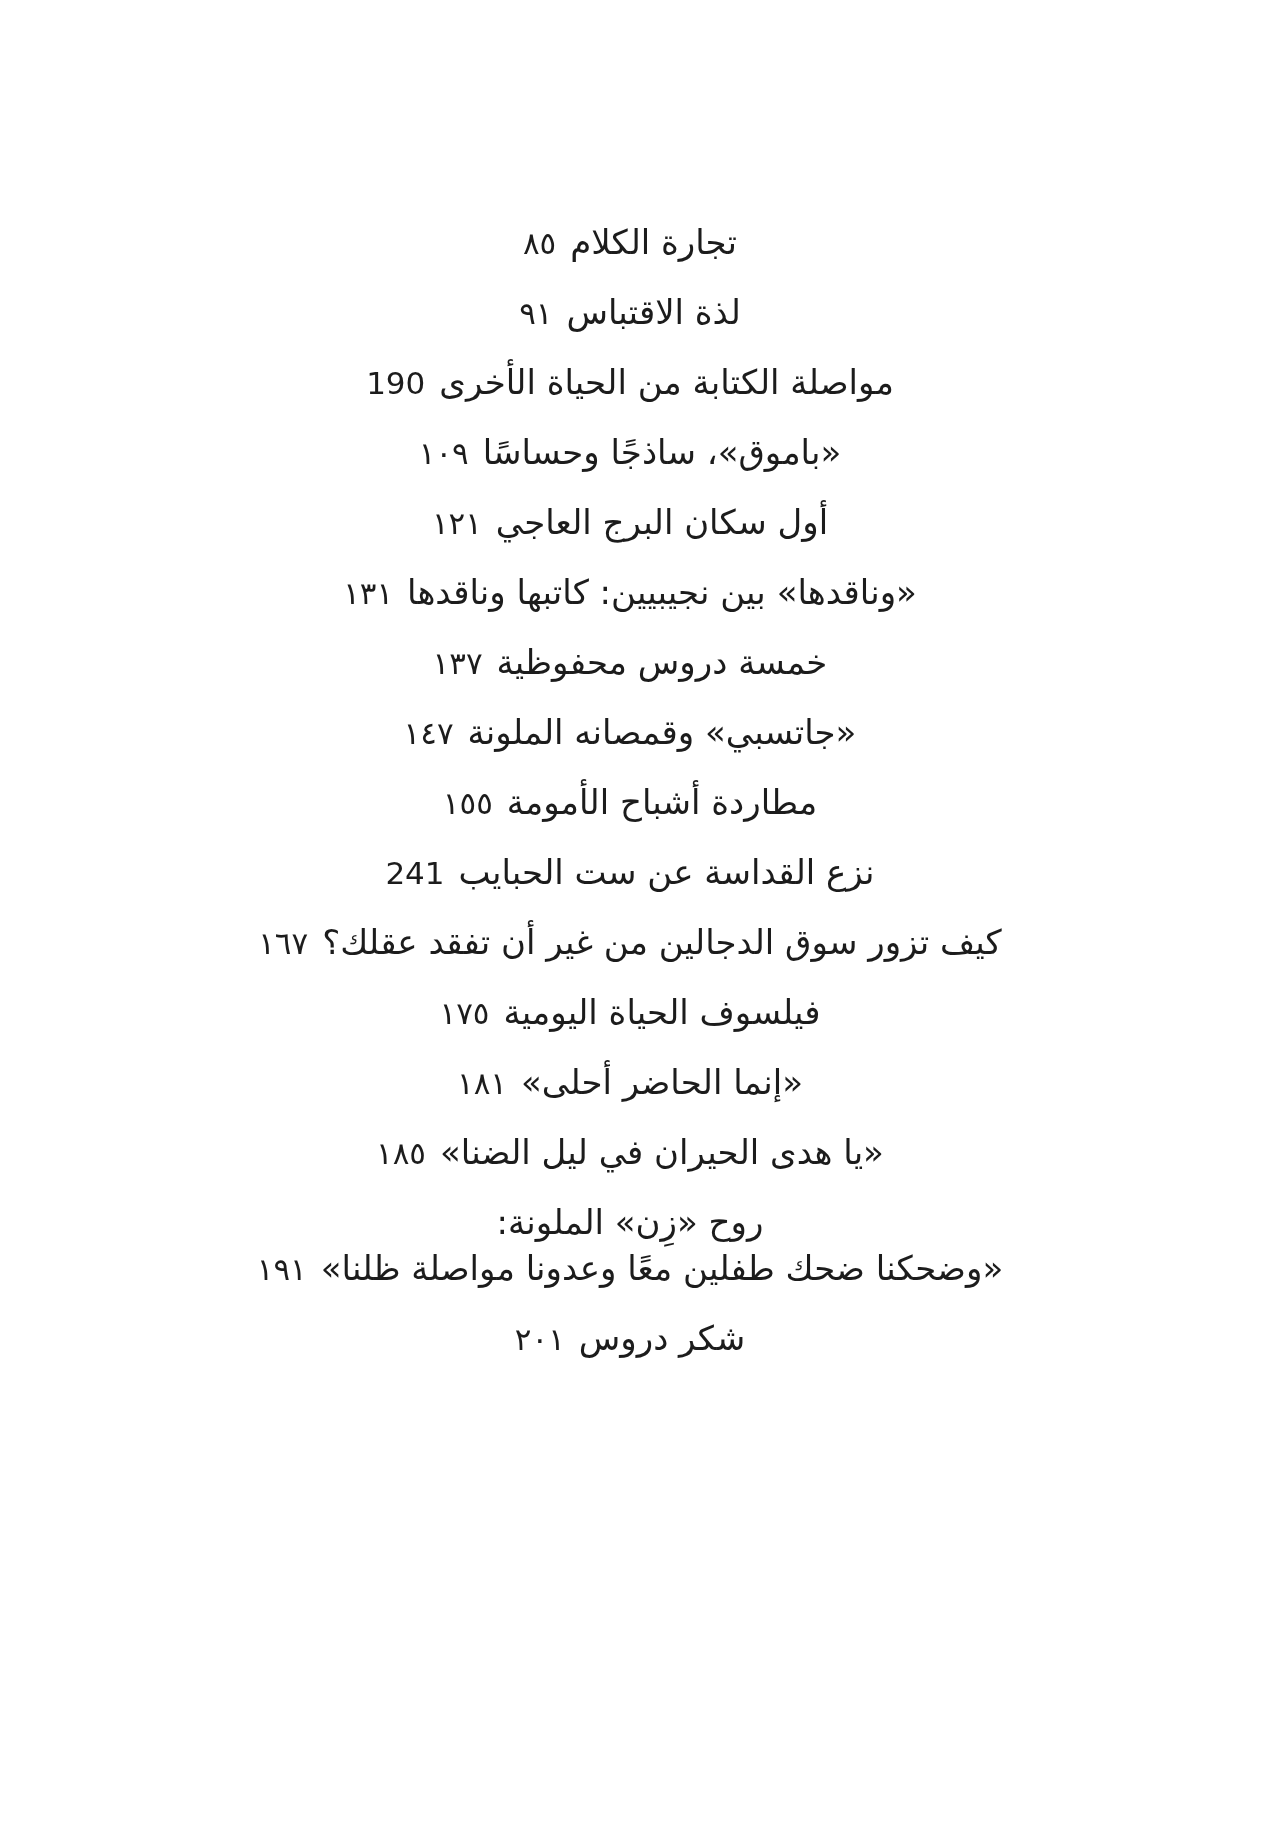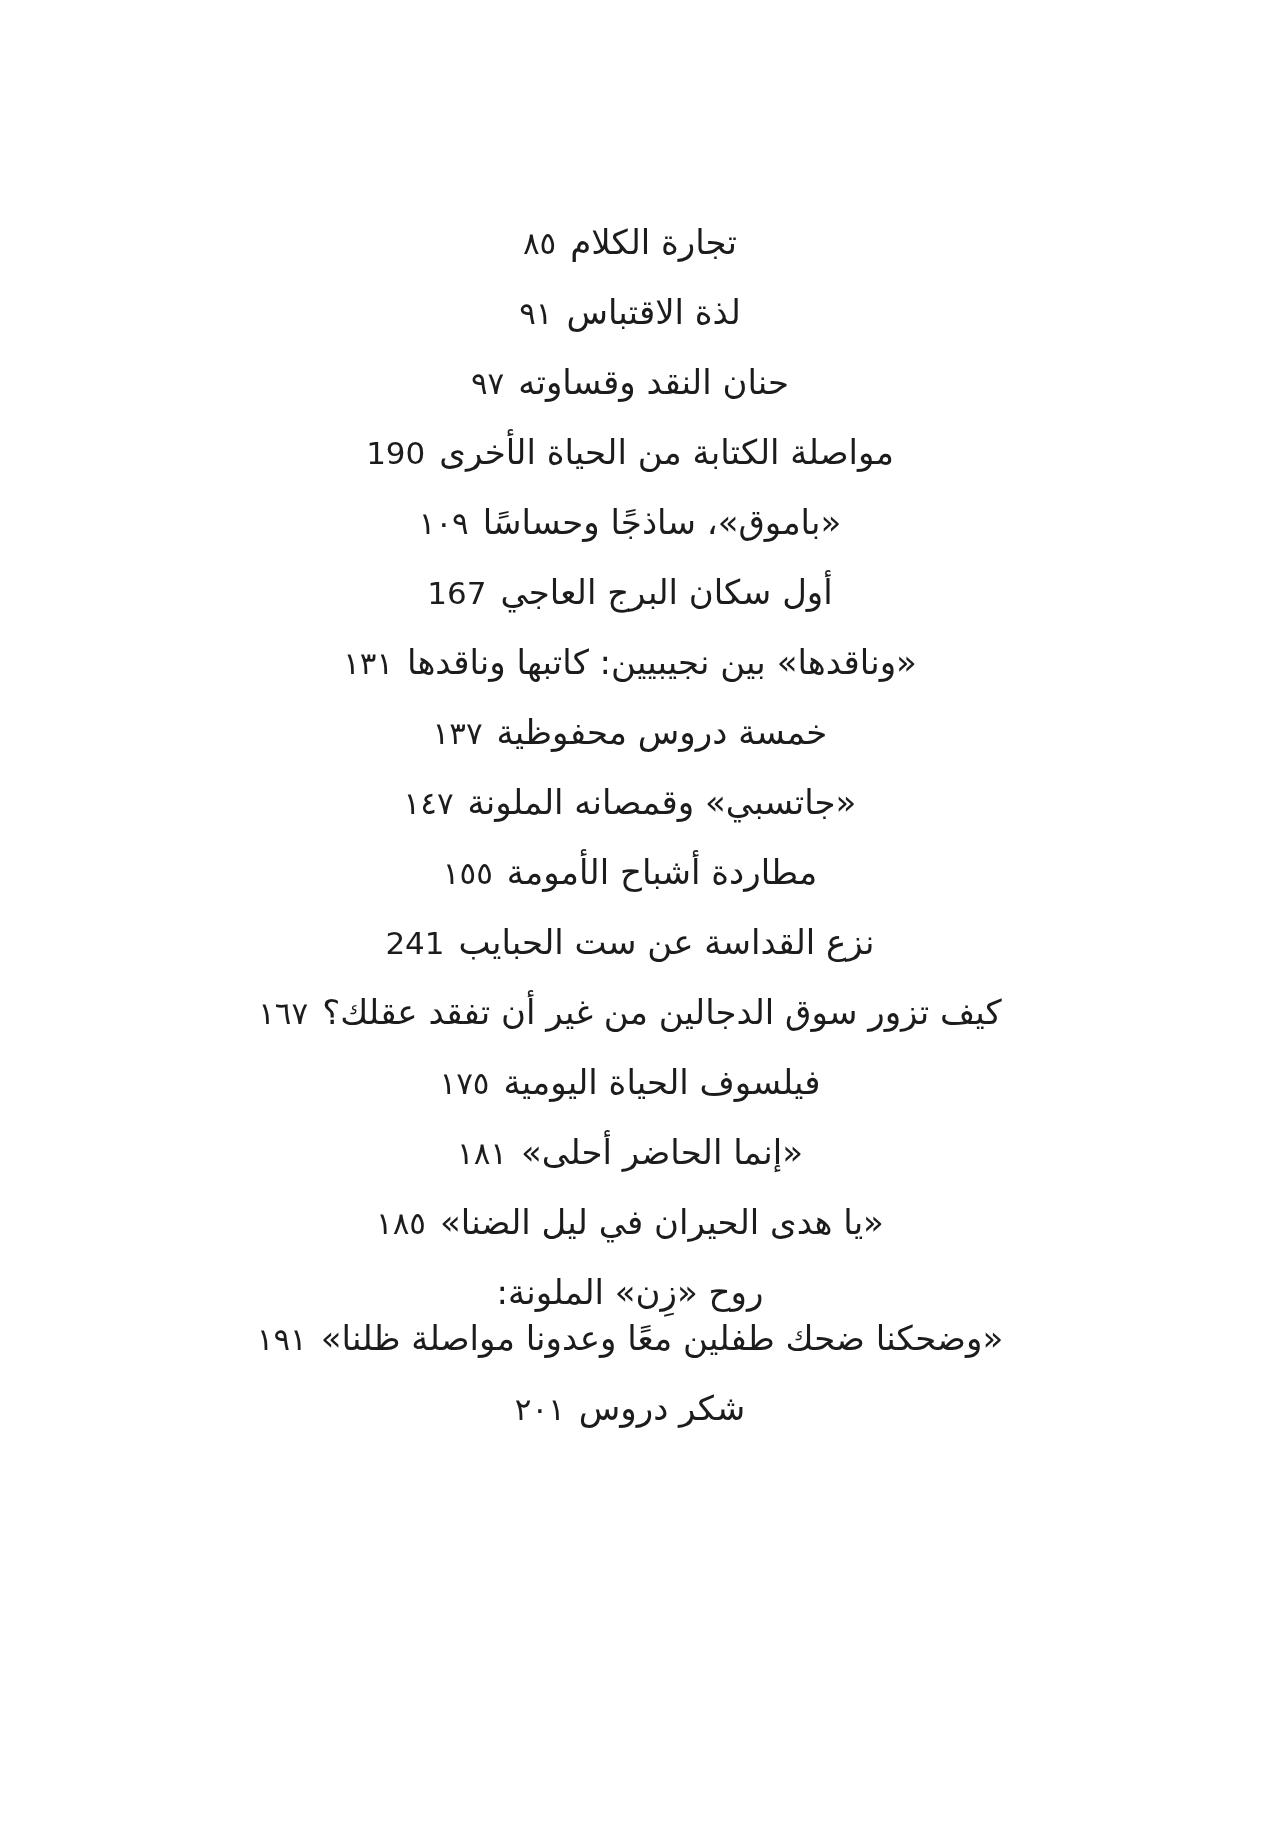--- a/index.html
+++ b/index.html
@@ -48,30 +48,27 @@
 
 <div class="page">
   <div class="toc" id="toc">
       <div class="toc-entry">
         <div class="toc-line"><span class="toc-title">تجارة الكلام</span><span class="toc-page">٨٥</span></div>
       </div>
       <div class="toc-entry">
         <div class="toc-line"><span class="toc-title">لذة الاقتباس</span><span class="toc-page">٩١</span></div>
       </div>
       <div class="toc-entry">
-        <div class="toc-line"><span class="toc-title">حنان النقد وقساوته</span><span class="toc-page">٩٧</span></div>
-      </div>
-      <div class="toc-entry">
         <div class="toc-line"><span class="toc-title">مواصلة الكتابة من الحياة الأخرى</span><span class="toc-page">190</span></div>
       </div>
       <div class="toc-entry">
         <div class="toc-line"><span class="toc-title">«باموق»، ساذجًا وحساسًا</span><span class="toc-page">١٠٩</span></div>
       </div>
       <div class="toc-entry">
-        <div class="toc-line"><span class="toc-title">أول سكان البرج العاجي</span><span class="toc-page">167</span></div>
+        <div class="toc-line"><span class="toc-title">أول سكان البرج العاجي</span><span class="toc-page">١٢١</span></div>
       </div>
       <div class="toc-entry">
         <div class="toc-line"><span class="toc-title">«وناقدها» بين نجيبيين: كاتبها وناقدها</span><span class="toc-page">١٣١</span></div>
       </div>
       <div class="toc-entry">
         <div class="toc-line"><span class="toc-title">خمسة دروس محفوظية</span><span class="toc-page">١٣٧</span></div>
       </div>
       <div class="toc-entry">
         <div class="toc-line"><span class="toc-title">«جاتسبي» وقمصانه الملونة</span><span class="toc-page">١٤٧</span></div>
       </div>

